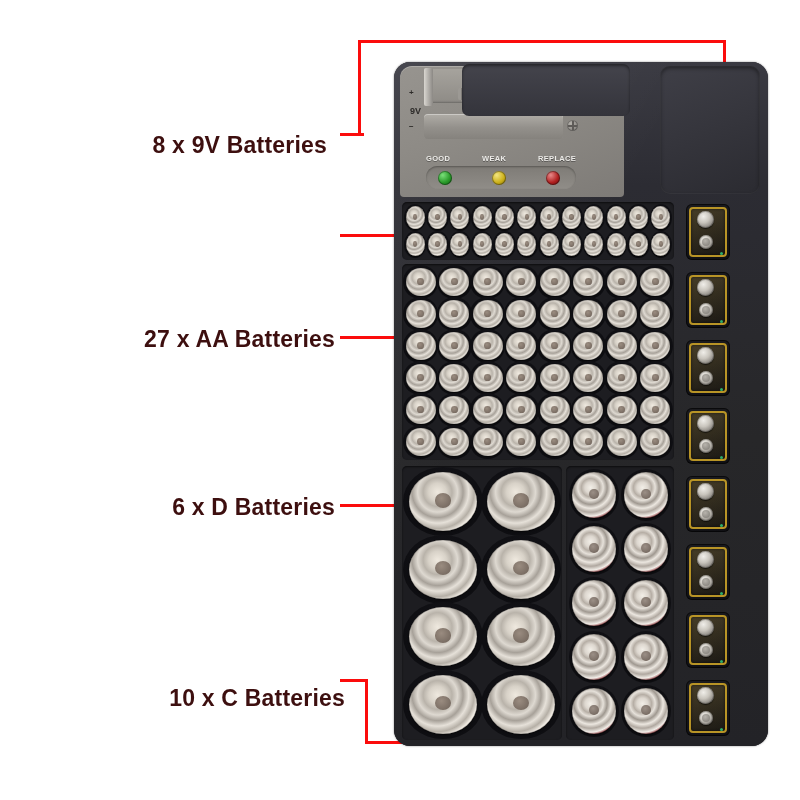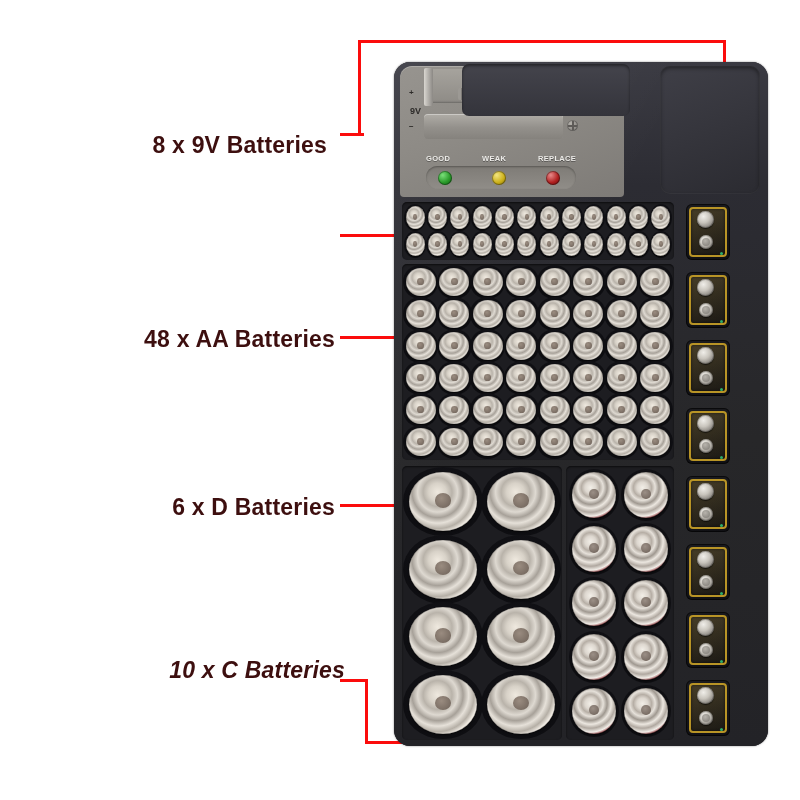--- a/index.html
+++ b/index.html
@@ -288,25 +288,25 @@
   }
 </style>
 </head>
 <body>
 
 <div id="page">
 
   <div class="callout-label" id="lbl-9v" style="right:473px; top:132px;">8 x 9V Batteries</div>
 
 
-  <div class="callout-label" id="lbl-aa" style="right:465px; top:326px;">48 x AA Batteries</div>
+  <div class="callout-label" id="lbl-aa" style="right:465px; top:326px;">27 x AA Batteries</div>
 
   <div class="callout-label" id="lbl-d" style="right:465px; top:494px;">6 x D Batteries</div>
 
-  <div class="callout-label" id="lbl-c" style="right:455px; top:657px;font-style:italic;">10 x C Batteries</div>
+  <div class="callout-label" id="lbl-c" style="right:455px; top:685px;">10 x C Batteries</div>
 
   <div class="callout-line h-line" style="left:340px; top:133px; width:24px;"></div>
   <div class="callout-line v-line" style="left:358px; top:40px; height:96px;"></div>
   <div class="callout-line h-line" style="left:358px; top:40px; width:368px;"></div>
   <div class="callout-line v-line" style="left:723px; top:40px; height:178px;"></div>
 
   <div class="callout-line h-line" style="left:340px; top:234px; width:90px;"></div>
 
   <div class="callout-line h-line" style="left:340px; top:336px; width:90px;"></div>
 

